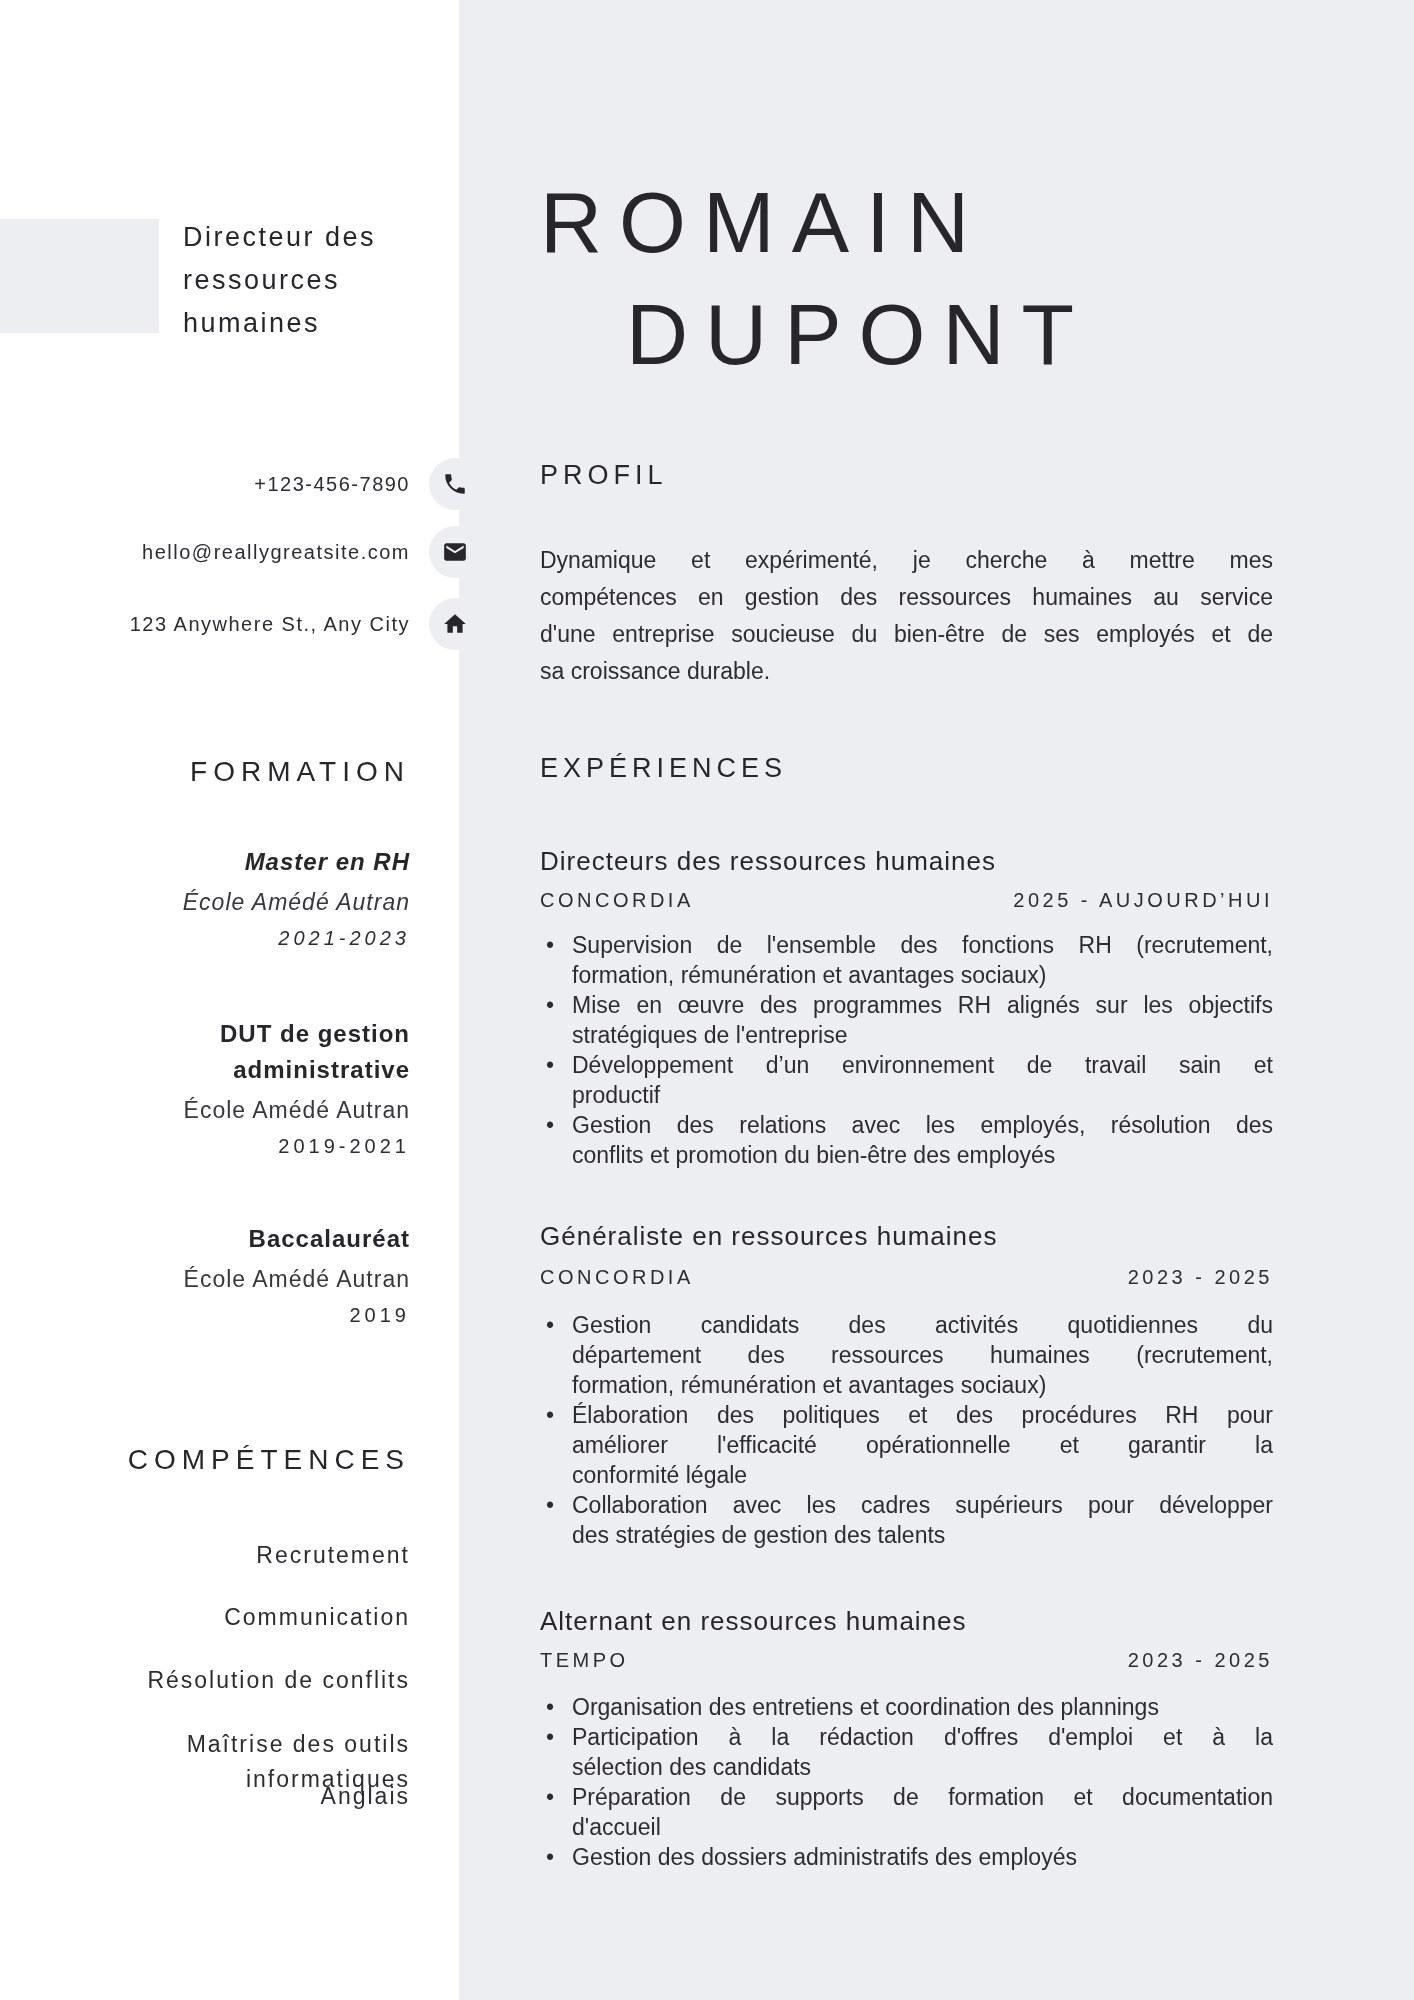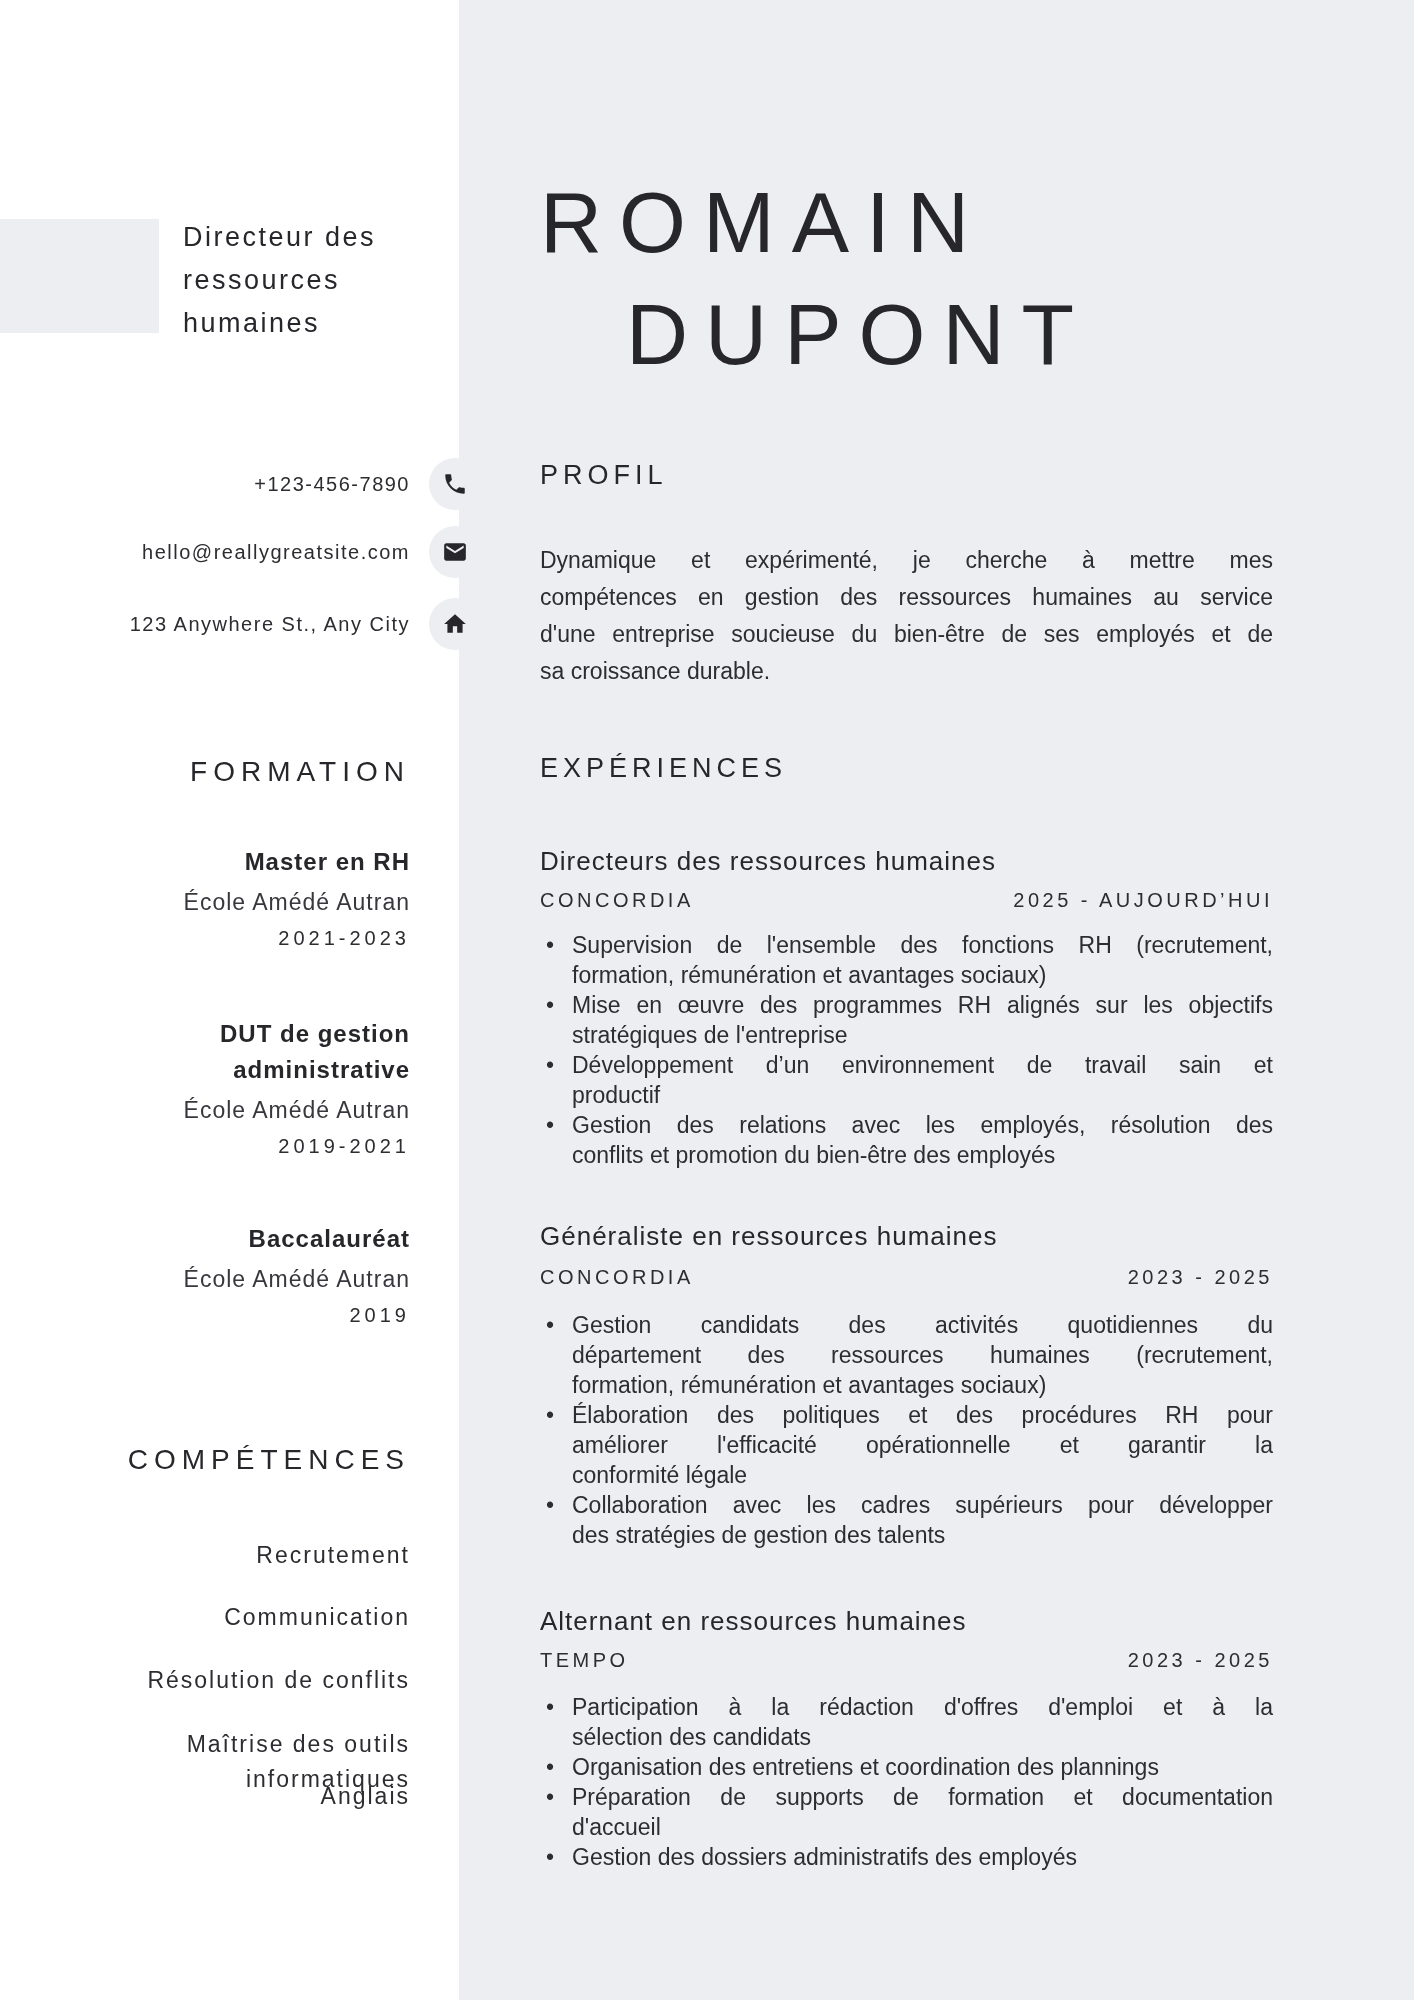--- a/index.html
+++ b/index.html
@@ -23,21 +23,21 @@
   .ic-phone{top:458px;} .ic-email{top:526px;} .ic-home{top:598px;}
   .icon-circle svg{width:26px; height:26px; fill:var(--ink-strong);}
 
   .side-block{position:absolute; left:120px; width:290px; text-align:right;}
   .side-heading{font-size:28px; letter-spacing:6px; color:var(--ink-strong); font-weight:500;}
   .sh-formation{top:756px;} .sh-competences{top:1444px;}
 
   .edu-degree{font-size:24px; font-weight:700; line-height:36px; letter-spacing:1px; color:var(--ink-strong);}
   .edu-school{font-size:23px; line-height:32px; letter-spacing:1px; color:var(--ink-soft); margin-top:6px;}
   .edu-years{font-size:20px; line-height:28px; letter-spacing:4px; margin-top:6px;}
-  .edu-0{top:844px;} .edu-1{top:1016px;} .edu-2{top:1221px;}
+  .edu-0{top:844px;font-style:italic;} .edu-1{top:1016px;} .edu-2{top:1221px;}
 
   .skill{position:absolute; left:120px; width:290px; text-align:right; font-size:23px; line-height:35px; letter-spacing:2px;}
   .sk-0{top:1538px;} .sk-1{top:1600px;} .sk-2{top:1663px;} .sk-3{top:1727px;} .sk-4{top:1779px;}
 
   
   .name{position:absolute; left:540px; top:166px; font-size:86px; line-height:112px; letter-spacing:17px; color:var(--ink-strong); white-space:nowrap;}
   .name .l2{margin-left:86px;}
   .main-heading{position:absolute; left:540px; font-size:27px; letter-spacing:5px; font-weight:500; color:var(--ink-strong);}
   .mh-profil{top:460px;} .mh-exp{top:753px;text-align:right;}
 
@@ -175,27 +175,27 @@
     </div>
   </div>
 
   <div class="job-title jt-2">Alternant en ressources humaines</div>
   <div class="job-meta jm-2">
     <span>TEMPO</span>
     <span>2023 - 2025</span>
   </div>
   <div class="bullets bl-2">
     <div class="bullet">
+      <div class="jline">Organisation des entretiens et coordination des plannings</div>
+    </div>
+    <div class="bullet">
       <div class="jline fill">Participation à la rédaction d'offres d'emploi et à la</div>
       <div class="jline">sélection des candidats</div>
     </div>
     <div class="bullet">
-      <div class="jline">Organisation des entretiens et coordination des plannings</div>
-    </div>
-    <div class="bullet">
       <div class="jline fill">Préparation de supports de formation et documentation</div>
       <div class="jline">d'accueil</div>
     </div>
     <div class="bullet">
       <div class="jline">Gestion des dossiers administratifs des employés</div>
     </div>
   </div>
 </div>
 
 </body></html>

